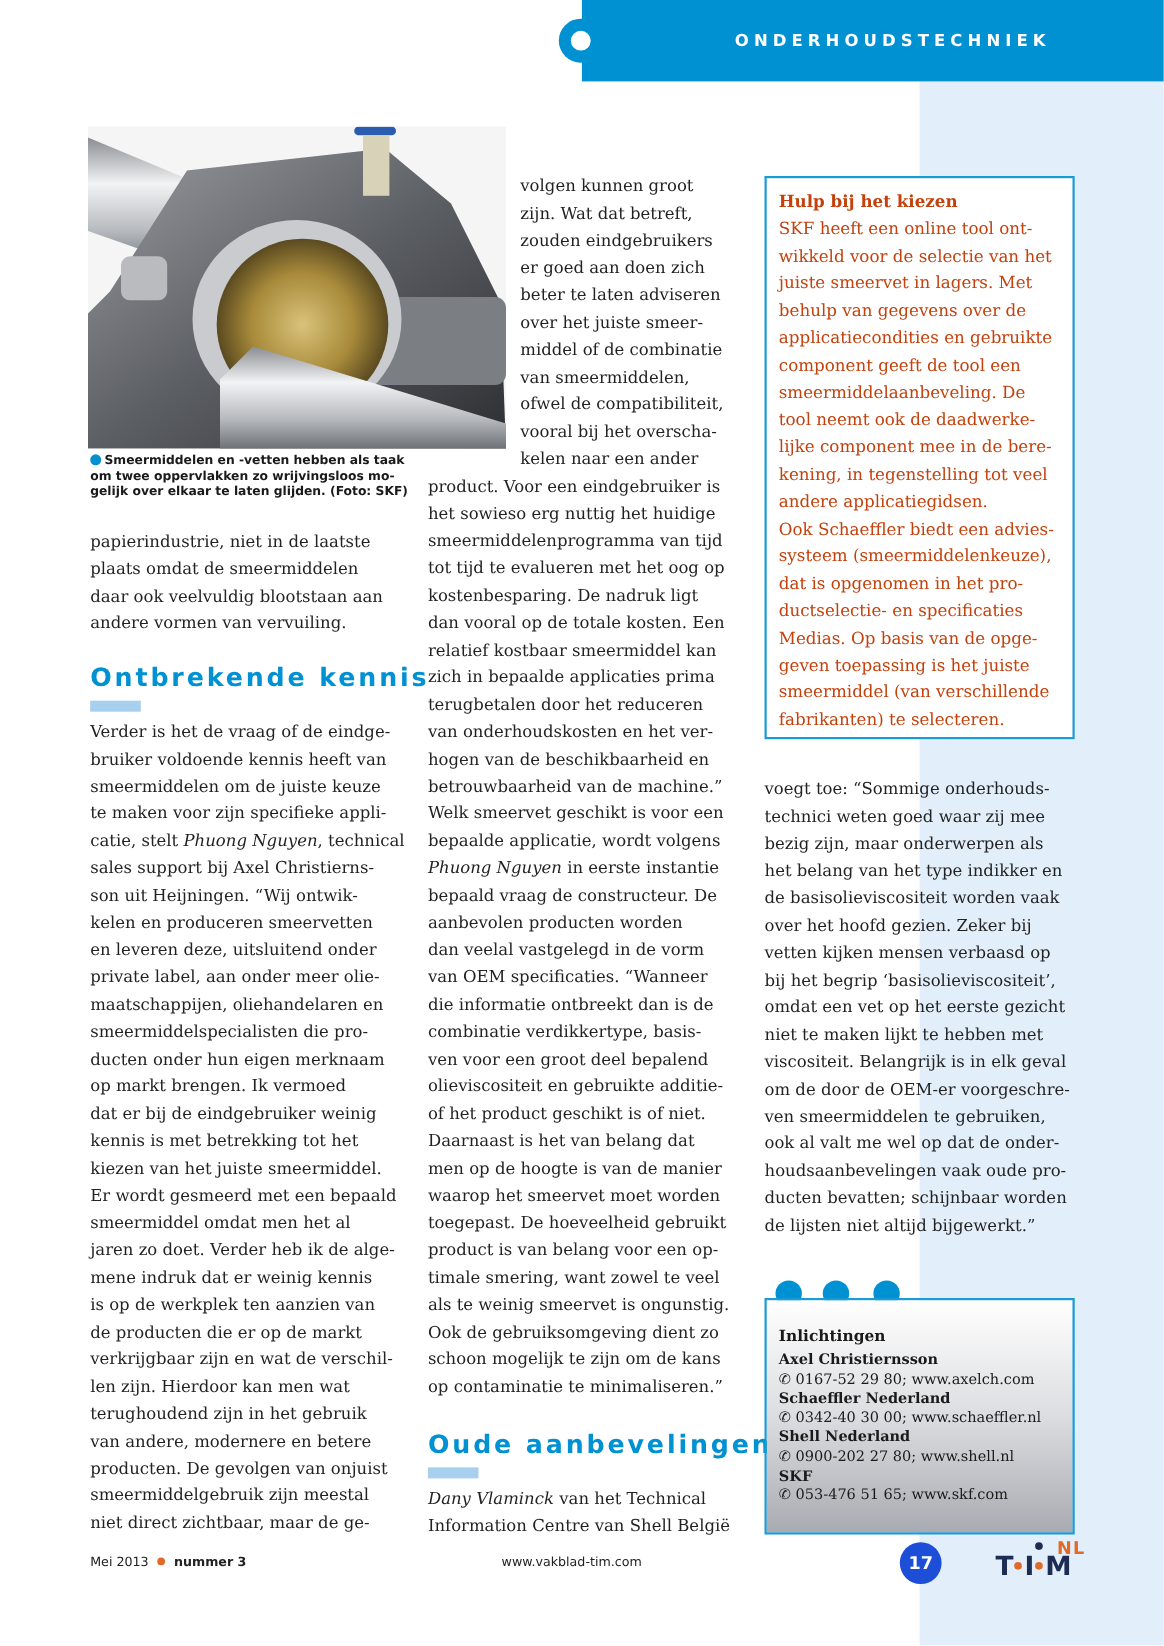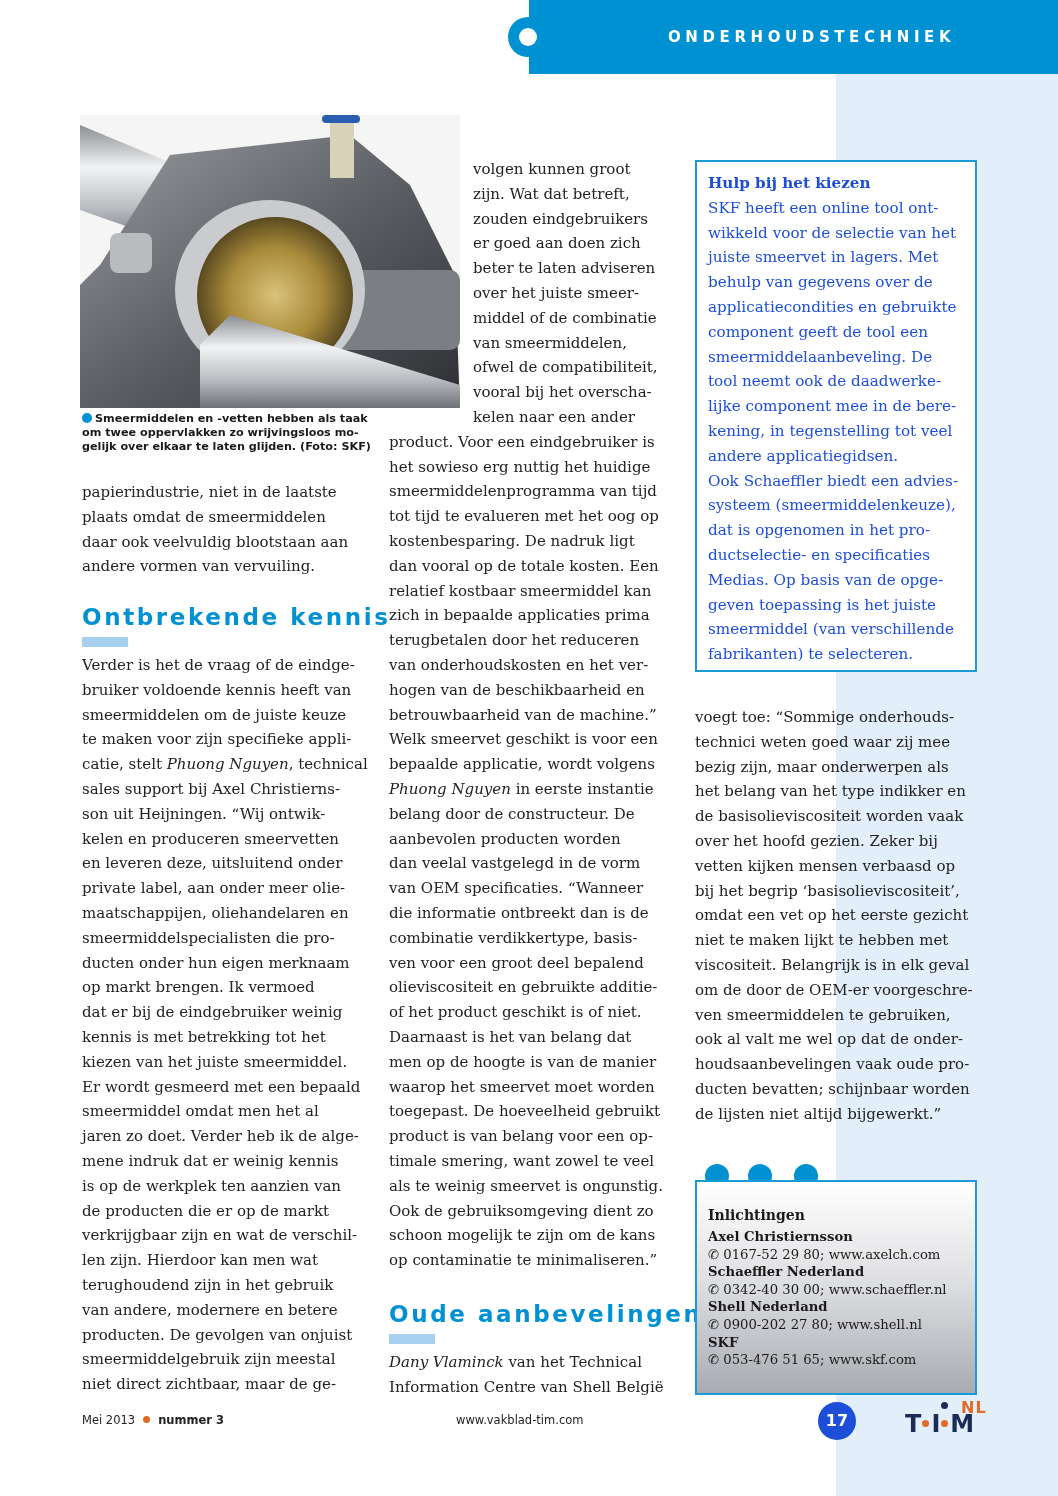--- a/index.html
+++ b/index.html
@@ -20,21 +20,21 @@
   .col { position: absolute; font-size: 15px; line-height: 24.8px; color: #222; }
   .col p { margin: 0; white-space: nowrap; }
   .col1 { left: 82px; top: 480px; width: 290px; }
   .col2a { left: 473px; top: 157px; width: 200px; }
   .col2b { left: 389px; top: 430px; width: 290px; }
   .col3 { left: 695px; top: 705px; width: 290px; }
 
   .heading { position: absolute; font-family: "DejaVu Sans", "Liberation Sans", sans-serif; font-weight: bold; font-size: 23px; letter-spacing: 2.6px; color: #0091d2; }
   .heading-bar { position: absolute; width: 46px; height: 10px; background: #a7cfee; }
 
-  .infobox { position: absolute; left: 695px; top: 160px; width: 282px; height: 512px; border: 2px solid #1a9ad6; background: #ffffff; padding: 9px 0 0 11px; font-size: 15.2px; line-height: 24.8px; color: #1d4ed8; }
+  .infobox { position: absolute; left: 695px; top: 160px; width: 282px; height: 512px; border: 2px solid #1a9ad6; background: #ffffff; padding: 9px 0 0 11px; font-size: 15.2px; line-height: 24.8px; color: #c2410c; }
   .infobox p { white-space: nowrap; }
   .infobox .title { font-weight: bold; }
 
   .contact { position: absolute; left: 695px; top: 1180px; width: 282px; height: 215px; border: 2px solid #1a9ad6; background: linear-gradient(to bottom, #ffffff 0%, #dcdde0 50%, #a9abb2 100%); padding: 21px 0 0 11px; font-size: 13.2px; line-height: 17.6px; color: #1a1a1a; }
   .contact .title { font-weight: bold; font-size: 14px; line-height: 24px; margin-bottom: 1px; }
   .contact .org { font-weight: bold; }
   .contact-dot { position: absolute; top: 1164px; width: 24px; height: 24px; border-radius: 50%; background: #0091d2; }
 
   .footer { position: absolute; top: 1413px; font-family: "DejaVu Sans", "Liberation Sans", sans-serif; font-size: 11.5px; color: #222; }
   .footer-dot { display: inline-block; width: 7px; height: 7px; border-radius: 50%; background: #e06a26; margin: 0 8px; vertical-align: 1px; }
@@ -158,21 +158,21 @@
     <p>dan vooral op de totale kosten. Een</p>
     <p>relatief kostbaar smeermiddel kan</p>
     <p>zich in bepaalde applicaties prima</p>
     <p>terugbetalen door het reduceren</p>
     <p>van onderhoudskosten en het ver-</p>
     <p>hogen van de beschikbaarheid en</p>
     <p>betrouwbaarheid van de machine.”</p>
     <p>Welk smeervet geschikt is voor een</p>
     <p>bepaalde applicatie, wordt volgens</p>
     <p><em>Phuong Nguyen</em> in eerste instantie</p>
-    <p>belang door de constructeur. De</p>
+    <p>bepaald vraag de constructeur. De</p>
     <p>aanbevolen producten worden</p>
     <p>dan veelal vastgelegd in de vorm</p>
     <p>van OEM specificaties. “Wanneer</p>
     <p>die informatie ontbreekt dan is de</p>
     <p>combinatie verdikkertype, basis-</p>
     <p>ven voor een groot deel bepalend</p>
     <p>olieviscositeit en gebruikte additie-</p>
     <p>of het product geschikt is of niet.</p>
     <p>Daarnaast is het van belang dat</p>
     <p>men op de hoogte is van de manier</p>

